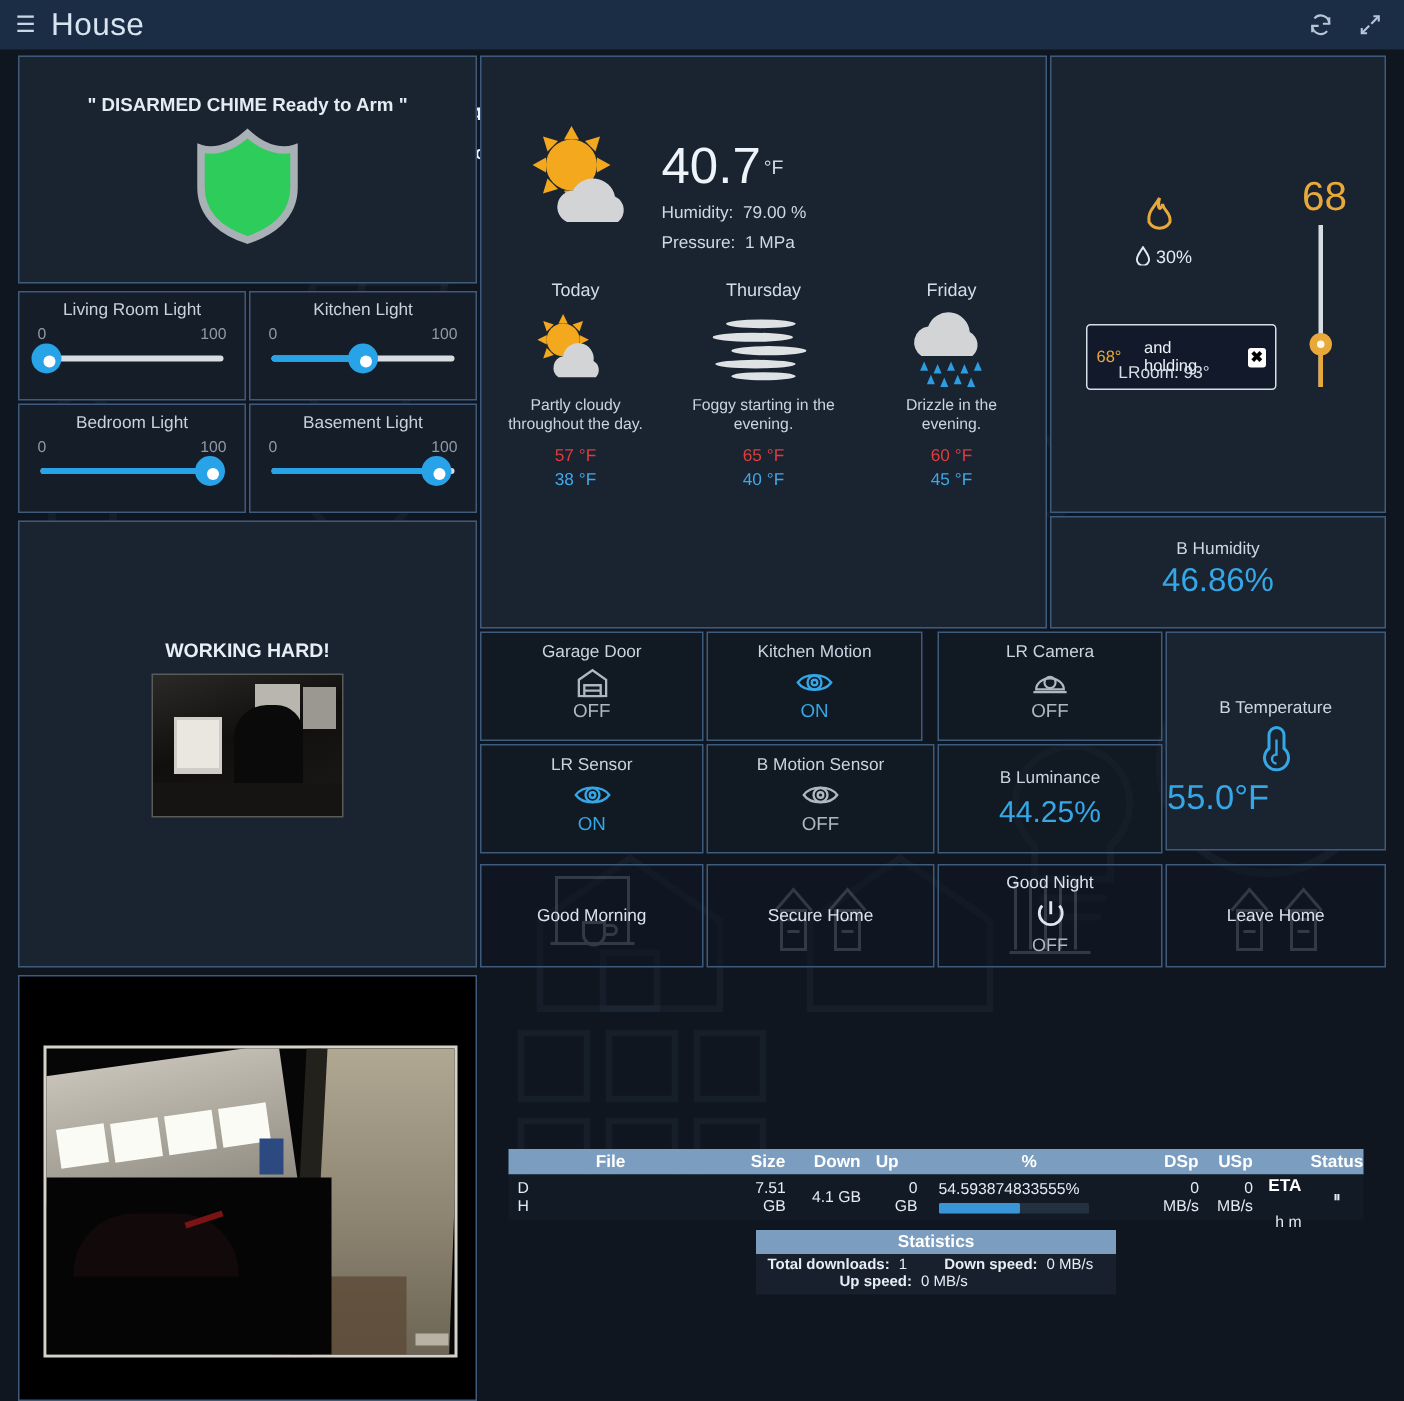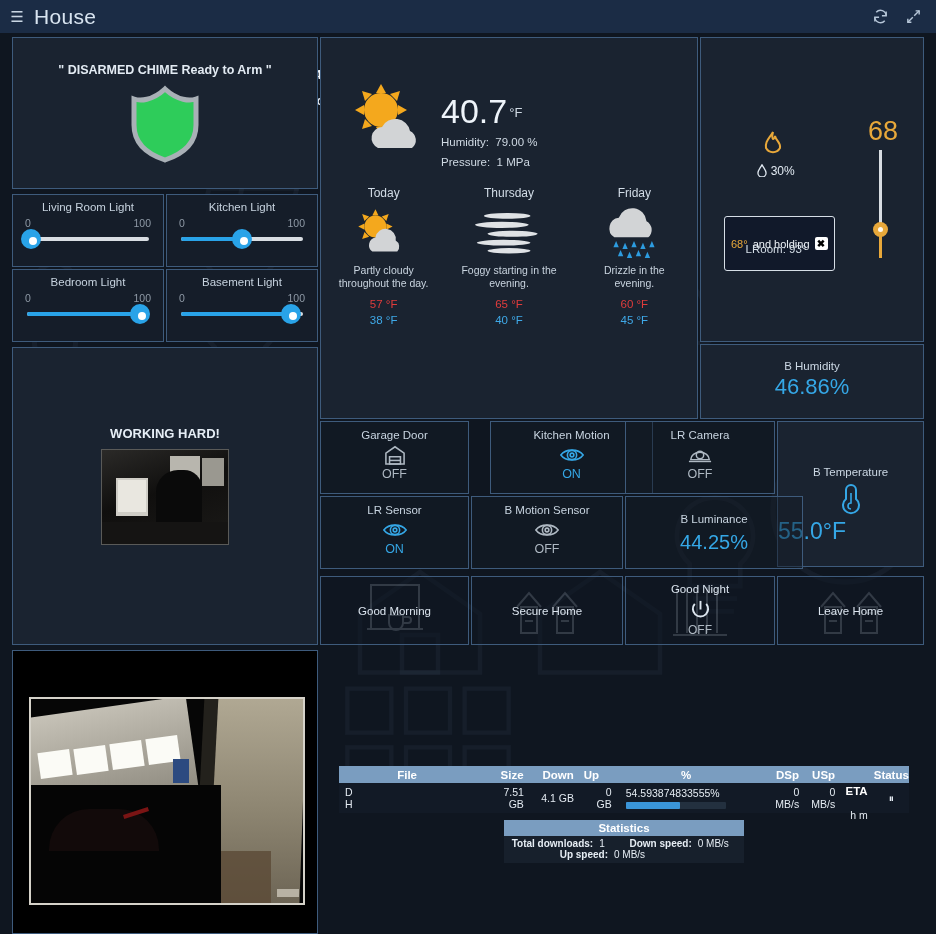--- a/index.html
+++ b/index.html
@@ -145,21 +145,21 @@
 
   
   #p-thermo { left: 700px; top: 37px; width: 224px; height: 305px; }
   .th-left { position: absolute; left: 0; top: 0; width: 150px; height: 100%; }
   .th-flame { position: absolute; left: 60px; top: 92px; }
   .th-hum { position: absolute; left: 0; top: 126px; width: 150px; text-align: center; color: #e2eaf2; font-size: 12px; }
   .th-big { position: absolute; left: 0; top: 145px; width: 150px; text-align: center; color: #fff; font-size: 38px; font-weight: 300; }
   .th-badge {
     position: absolute; left: 23px; top: 178px;
     border: 1px solid #d6dee6; border-radius: 3px; background: #11192a;
-    padding: 20px 6px; display: flex; align-items: center; gap: 5px;
+    padding: 9px 6px; display: flex; align-items: center; gap: 15px;
   }
   .th-badge .t1 { color: #e8a83a; font-size: 11px; }
   .th-badge .t2 { color: #eef3f8; font-size: 11px; }
   .th-x {
     width: 13px; height: 13px; border-radius: 2px; background: #fff; color: #000;
     font-size: 10px; font-weight: bold; display: flex; align-items: center;
     justify-content: center; cursor: pointer;
   }
   .th-sub { position: absolute; left: 0; top: 205px; width: 150px; text-align: center; color: #d5dee7; font-size: 11.5px; }
   .th-setp { position: absolute; left: 140px; top: 78px; width: 84px; text-align: center; color: #e8a83a; font-size: 27px; }
@@ -178,25 +178,25 @@
 
   
   #p-btemp { left: 777px; top: 421px; width: 147px; height: 146px; }
   .bt-t { text-align: center; color: #cbd7e3; font-size: 11.5px; padding-top: 32px; margin-top: 12px; }
   .bt-i { display: flex; justify-content: center; margin-top: 4px; }
   .bt-v { text-align: left; color: #35a7e6; font-size: 23px; font-weight: 300; margin-top: 2px; }
 
   
   .dev { position: absolute; border: 1px solid #3e5b7c; background: rgba(19,27,38,0.5); z-index: 3; }
   #d-garage { left: 320px; top: 421px; width: 149px; height: 73px; }
-  #d-kmotion { left: 490px; top: 421px; width: 163px; height: 73px; }
+  #d-kmotion { left: 471px; top: 421px; width: 144px; height: 73px; }
   #d-lrcam { left: 625px; top: 421px; width: 150px; height: 73px; }
   #d-lrsen { left: 320px; top: 496px; width: 149px; height: 73px; }
   #d-bmotion { left: 471px; top: 496px; width: 152px; height: 73px; }
-  #d-blum { left: 625px; top: 496px; width: 178px; height: 73px; }
+  #d-blum { left: 625px; top: 496px; width: 150px; height: 73px; }
   .dev .dt { text-align: center; color: #c8d4e0; font-size: 11.5px; padding-top: 7px; }
   .dev .di { display: flex; justify-content: center; margin-top: 3px; height: 22px; align-items: center; }
   .dev .ds { text-align: center; font-size: 12.5px; margin-top: 1px; }
   .on  { color: #35a7e6; }
   .off { color: #aeb8c2; }
   .blum-v { text-align: center; color: #35a7e6; font-size: 20px; font-weight: 300; margin-top: 6px; }
 
   
   .scene { position: absolute; border: 1px solid #3e5b7c; background: rgba(17,24,34,0.55); z-index: 3; cursor: pointer; }
   #s-morning { left: 320px; top: 576px; width: 149px; height: 69px; }

